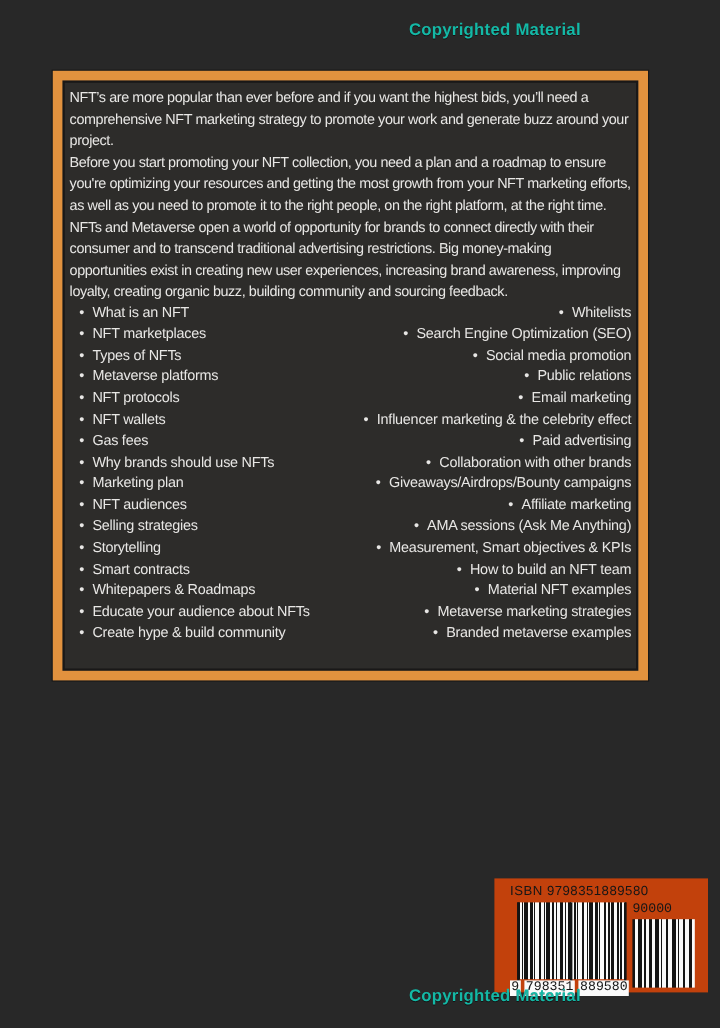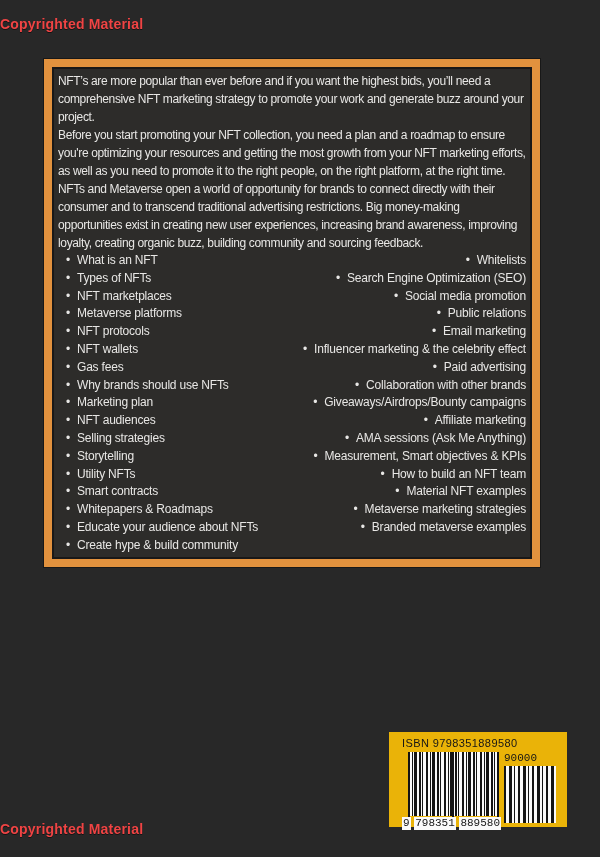--- a/index.html
+++ b/index.html
@@ -5,22 +5,22 @@
   html,body{margin:0;padding:0;}
   body{
     width:600px;height:857px;
     background:#282828;
     position:relative;
     overflow:hidden;
     font-family:"Liberation Sans",sans-serif;
   }
   .copyright{
     position:absolute;left:0;width:484px;
-    text-align:left;
-    color:#ef4444;
+    text-align:right;
+    color:#14b8a6;
     font-size:14px;font-weight:bold;
     letter-spacing:0.2px;
     text-shadow:0 1px 0 rgba(0,0,0,.5);
   }
   .copyright.top{top:16px;}
   .copyright.bottom{top:821px;}
 
   .panel{
     position:absolute;left:44px;top:59px;
     width:496px;height:508px;
@@ -53,23 +53,23 @@
     line-height:17.8px;
     letter-spacing:-0.2px;
     white-space:nowrap;
   }
   .topics li::before{
     content:"\2022";
     margin-right:7px;
   }
 
   .isbn-box{
-    position:absolute;left:389px;top:732px;
+    position:absolute;left:412px;top:732px;
     width:178px;height:95px;
-    background:#eab308;
+    background:#c2410c;
     color:#161616;
   }
   .isbn-label{
     position:absolute;left:13px;top:5px;
     font-size:11px;letter-spacing:0.4px;
     white-space:nowrap;
   }
   .barcode-main{
     position:absolute;left:13px;top:20px;
     width:99px;height:78px;
@@ -121,32 +121,31 @@
 
     <div class="paragraphs">
       <p>NFT’s are more popular than ever before and if you want the highest bids, you’ll need a comprehensive NFT marketing strategy to promote your work and generate buzz around your project.</p>
       <p>Before you start promoting your NFT collection, you need a plan and a roadmap to ensure you're optimizing your resources and getting the most growth from your NFT marketing efforts, as well as you need to promote it to the right people, on the right platform, at the right time.</p>
       <p>NFTs and Metaverse open a world of opportunity for brands to connect directly with their consumer and to transcend traditional advertising restrictions. Big money-making opportunities exist in creating new user experiences, increasing brand awareness, improving loyalty, creating organic buzz, building community and sourcing feedback.</p>
     </div>
 
     <div class="lists">
       <ul class="topics left">
         <li>What is an NFT</li>
+        <li>NFT marketplaces</li>
         <li>Types of NFTs</li>
-        <li>NFT marketplaces</li>
         <li>Metaverse platforms</li>
         <li>NFT protocols</li>
         <li>NFT wallets</li>
         <li>Gas fees</li>
         <li>Why brands should use NFTs</li>
         <li>Marketing plan</li>
         <li>NFT audiences</li>
         <li>Selling strategies</li>
         <li>Storytelling</li>
-        <li>Utility NFTs</li>
         <li>Smart contracts</li>
         <li>Whitepapers &amp; Roadmaps</li>
         <li>Educate your audience about NFTs</li>
         <li>Create hype &amp; build community</li>
       </ul>
       <ul class="topics right">
         <li>Whitelists</li>
         <li>Search Engine Optimization (SEO)</li>
         <li>Social media promotion</li>
         <li>Public relations</li>

